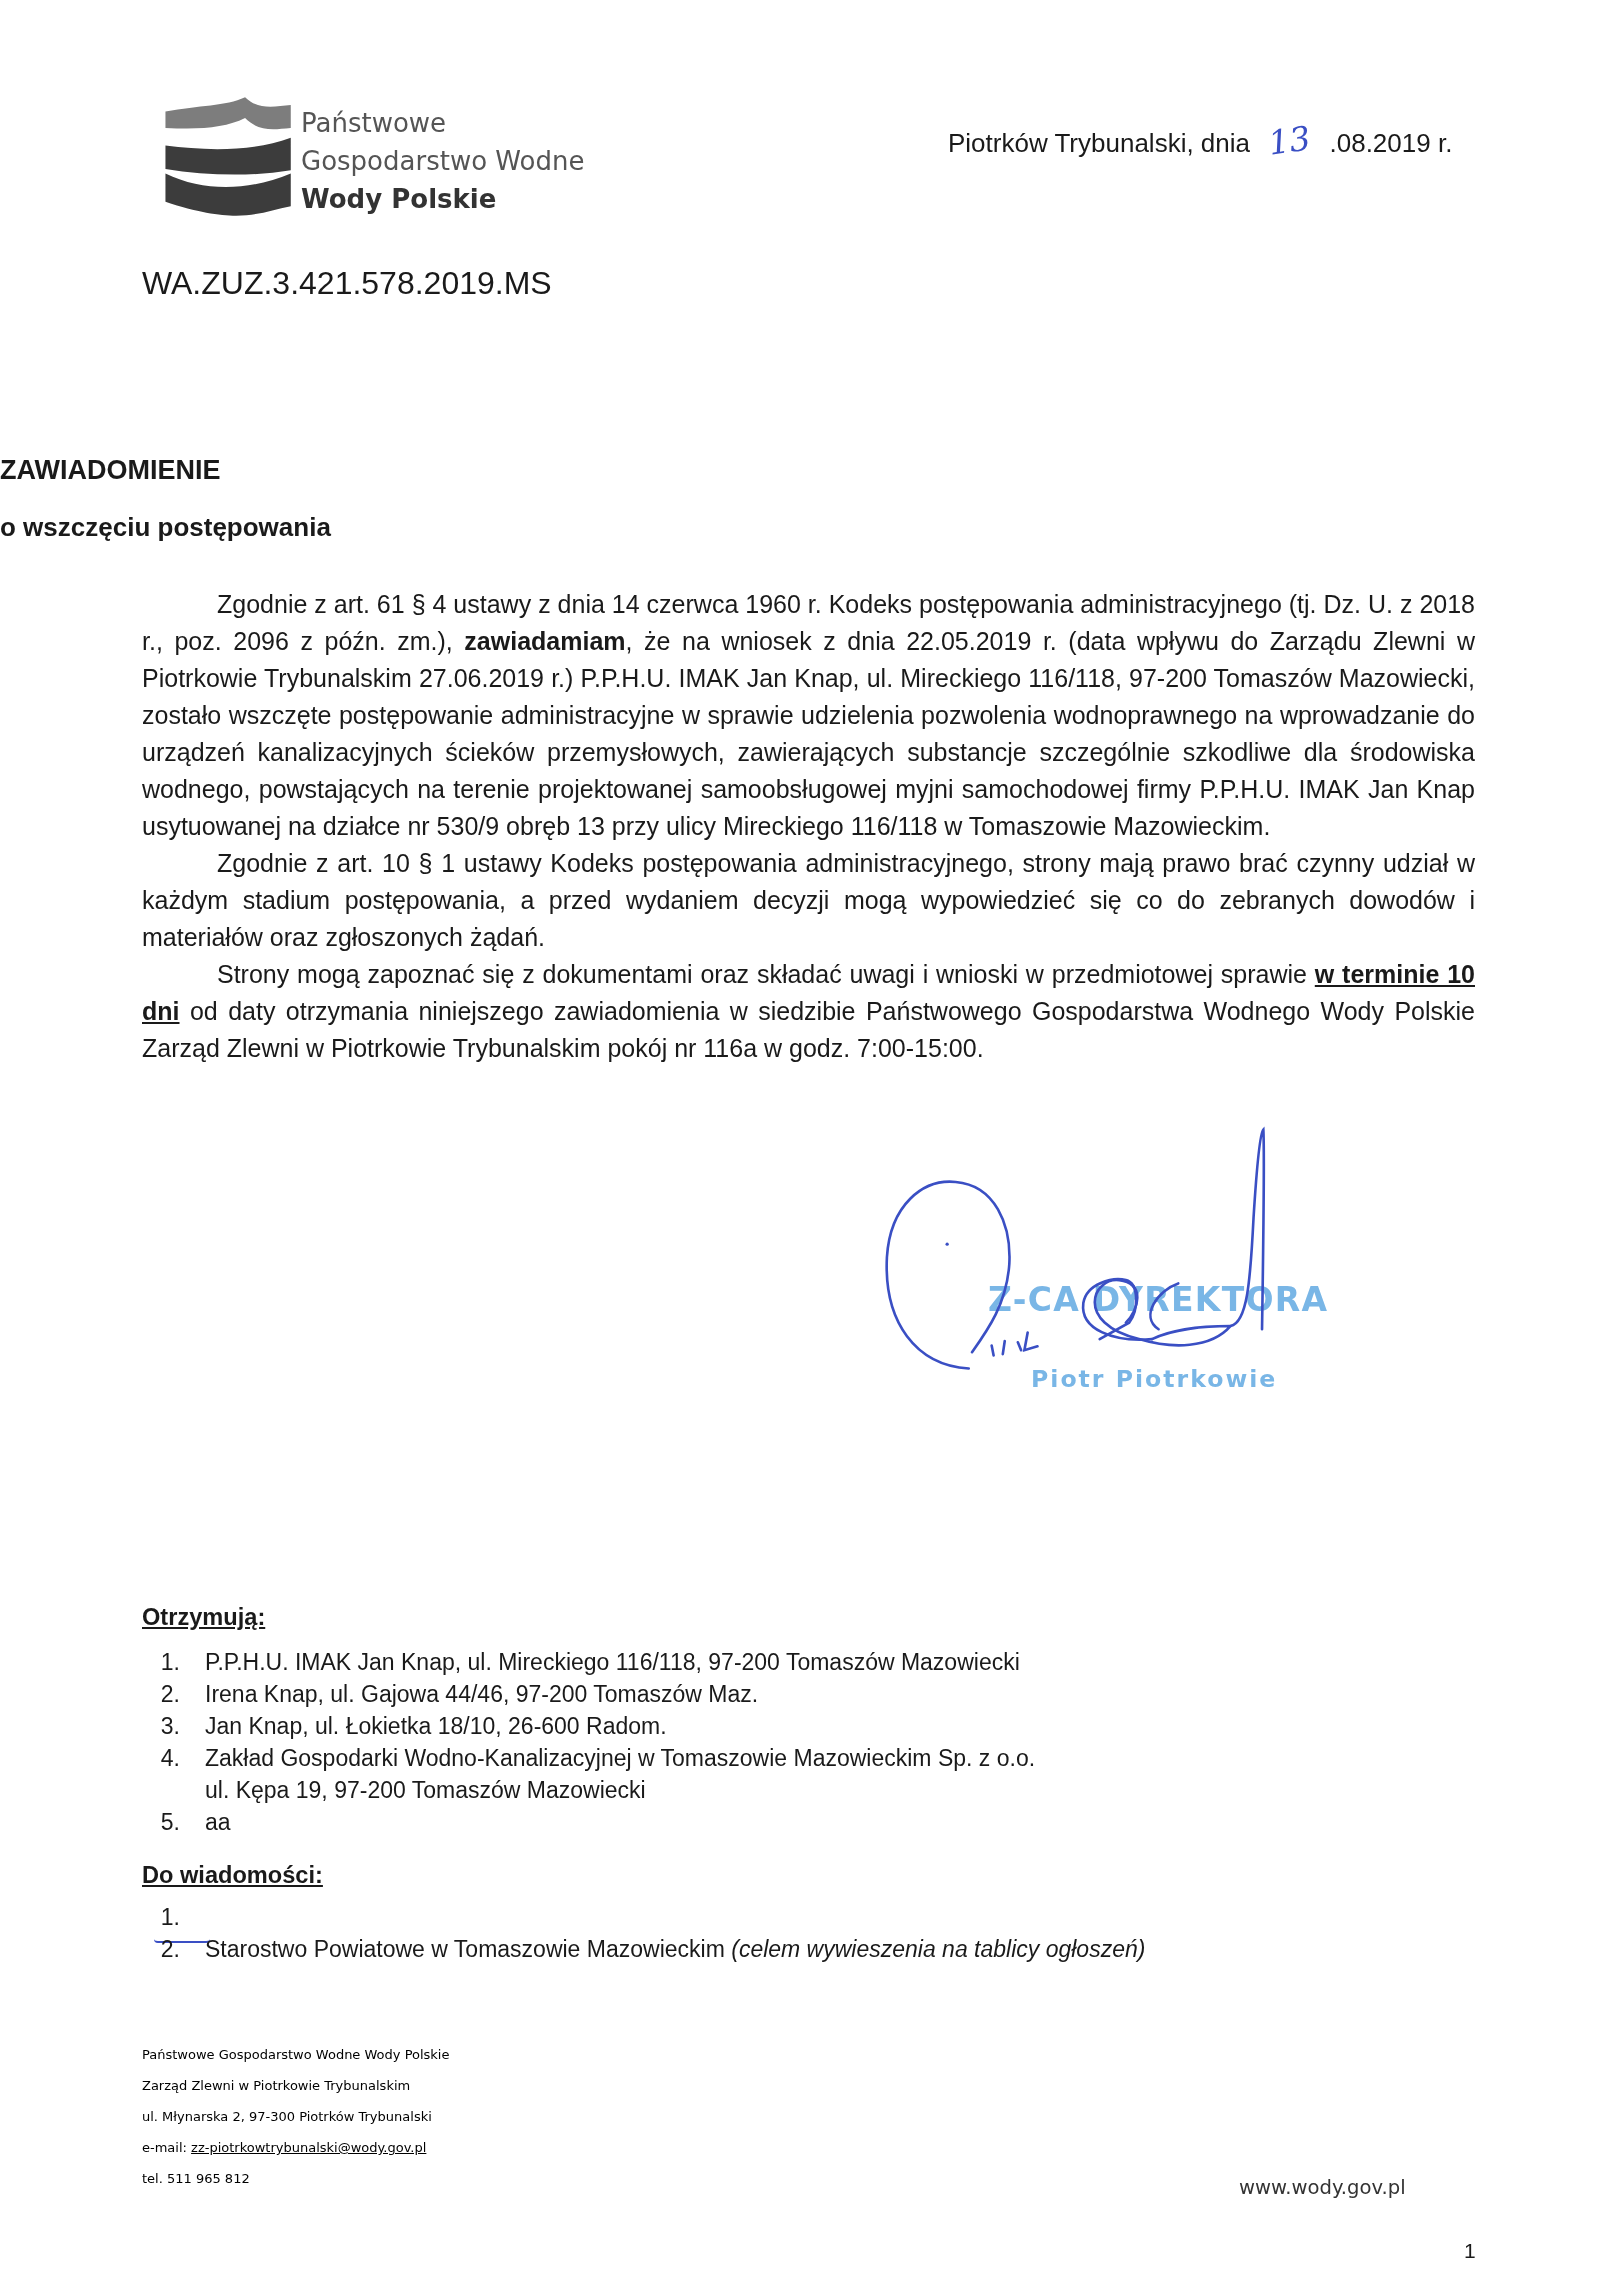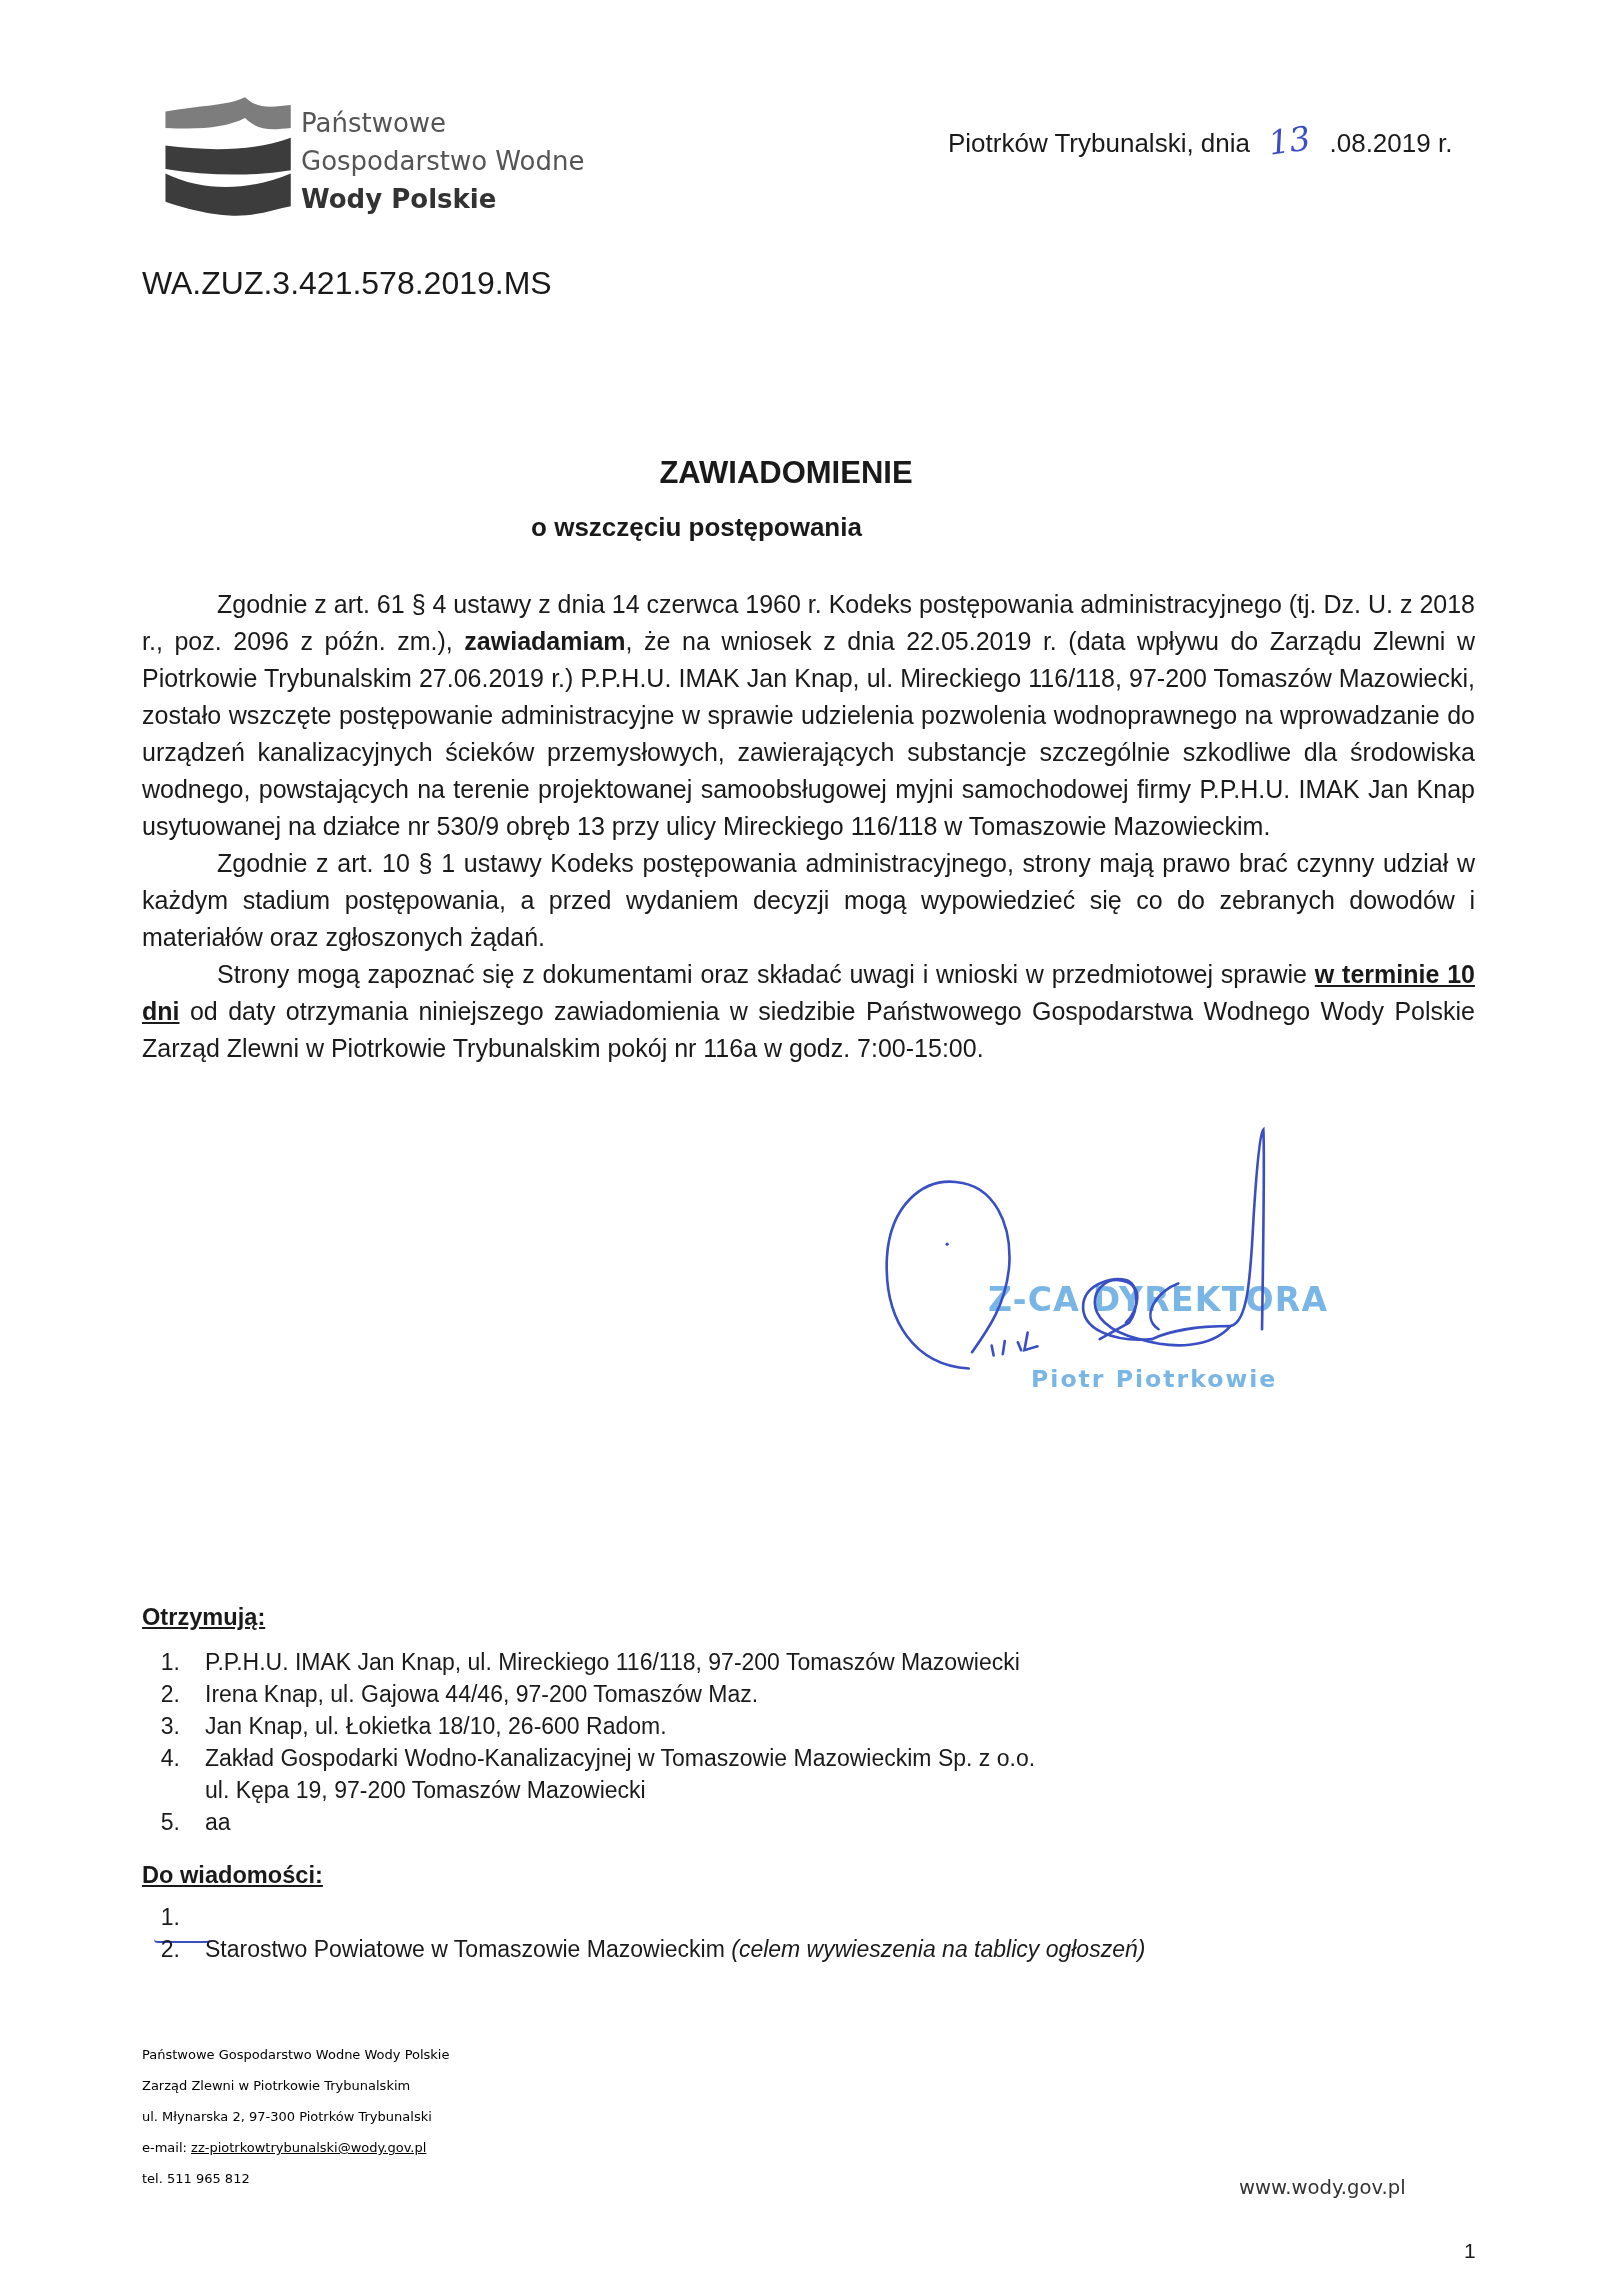--- a/index.html
+++ b/index.html
@@ -11,22 +11,22 @@
     
     .logo { left: 160px; top: 92px; width: 458px; height: 131px; }
     .logo svg { position: absolute; left: 0; top: 0; }
     .logo-text { position: absolute; left: 141px; top: 11.8px; font-family: "DejaVu Sans", sans-serif; color: #555; line-height: 38px; }
     .logo-text .l1, .logo-text .l2 { font-size: 26px; font-weight: normal; color: #555; }
     .logo-text .l3 { font-size: 26px; font-weight: bold; color: #333; }
     
     .place-date { left: 948px; top: 121px; font-size: 26px; white-space: nowrap; }
     .place-date .hand { color: #3a4fc4; font-family: "DejaVu Serif", serif; font-style: italic; font-size: 33px; display: inline-block; width: 65px; text-align: center; transform: rotate(-8deg); }
     .ref { left: 142px; top: 265px; font-size: 32px; }
-    .title { left: 0; width: 1572px; top: 455px; text-align: center; font-size: 31px; font-weight: bold; }
-    .subtitle { left: 0; width: 1393px; top: 512px; text-align: center; font-size: 26px; font-weight: bold; }
+    .title { left: 0; width: 1572px; top: 455px; font-size: 27px; font-weight: bold; }
+    .subtitle { left: 0; width: 1393px; top: 512px; font-size: 26px; font-weight: bold; }
     .body-text { left: 142px; top: 586px; width: 1333px; font-size: 25px; line-height: 37px; text-align: justify; }
     .body-text p { margin: 0; text-indent: 75px; }
     .body-text b { font-weight: bold; }
     .body-text .u { text-decoration: underline; font-weight: bold; }
     
     .signature { left: 864px; top: 1113px; width: 491px; height: 295px; }
     .stamp-title { position: absolute; left: 124px; top: 167px; font-family: "DejaVu Sans", sans-serif; font-weight: bold; font-size: 33px; color: #79b6e6; letter-spacing: 1.3px; white-space: nowrap; }
     .stamp-name { position: absolute; left: 167px; top: 252px; font-family: "DejaVu Sans", sans-serif; font-weight: bold; font-size: 23.6px; color: #79b6e6; letter-spacing: 2px; white-space: nowrap; }
     .signature svg { position: absolute; left: 0; top: 0; }
     

